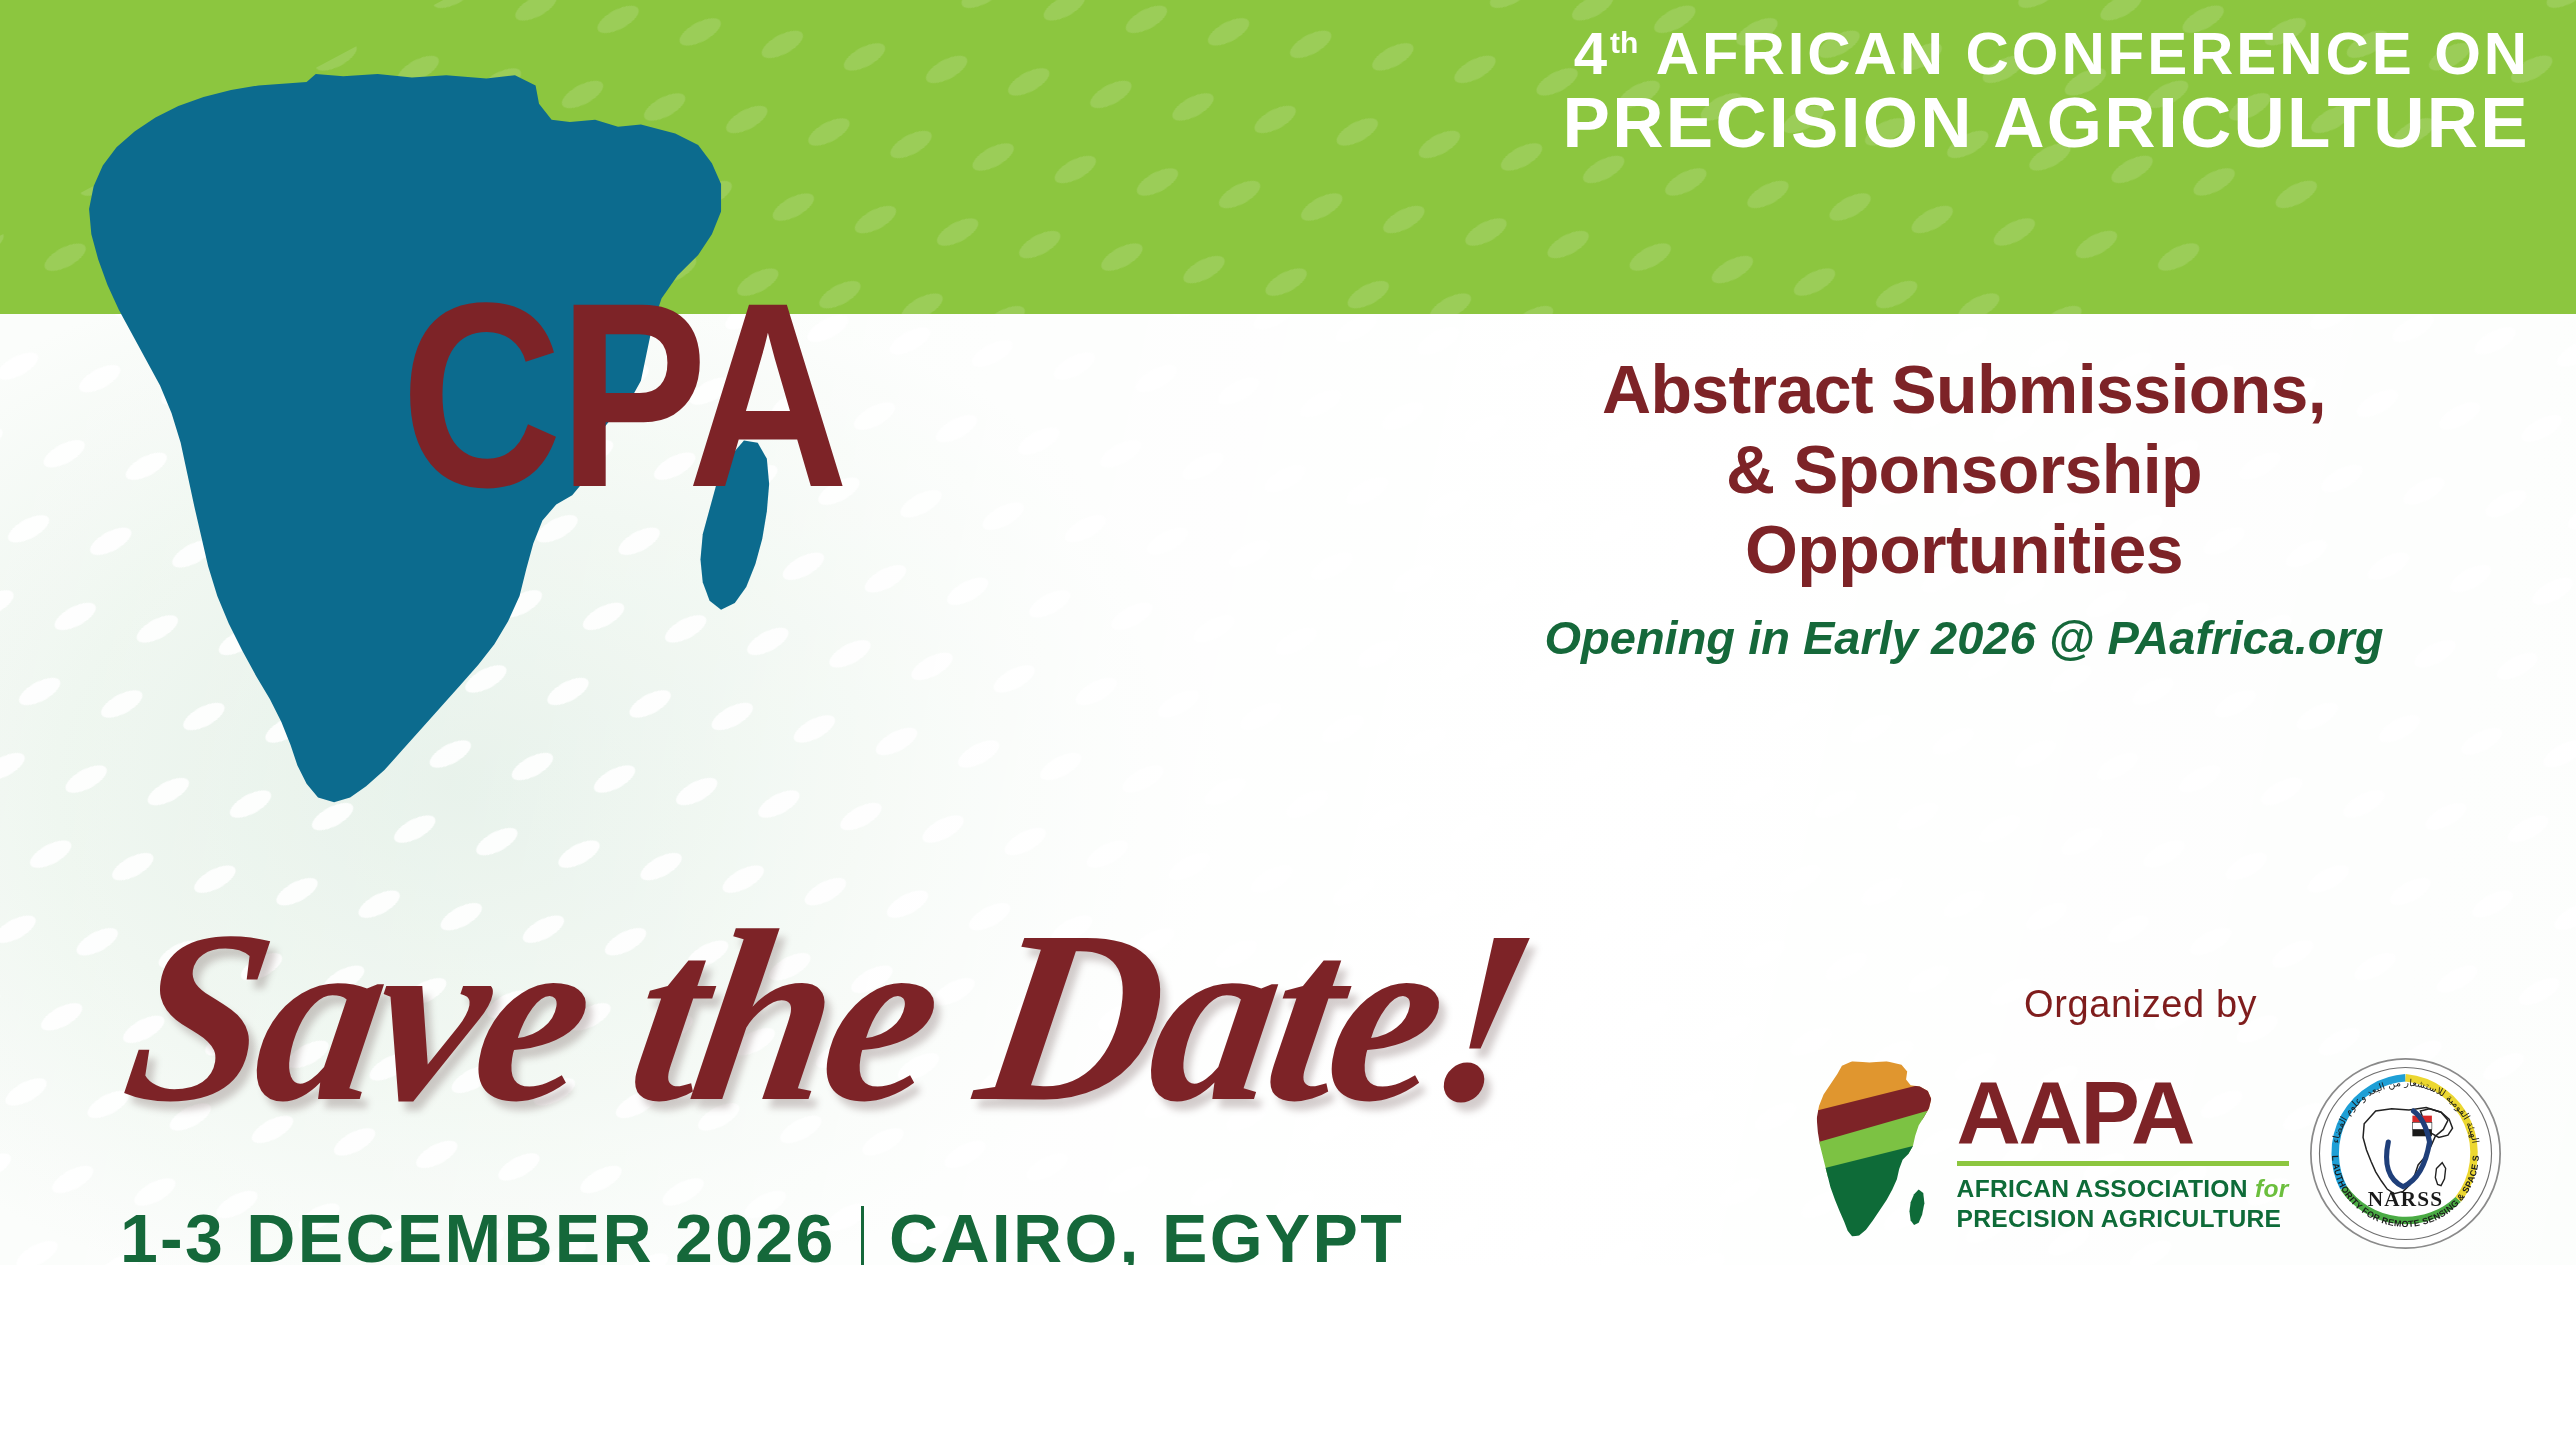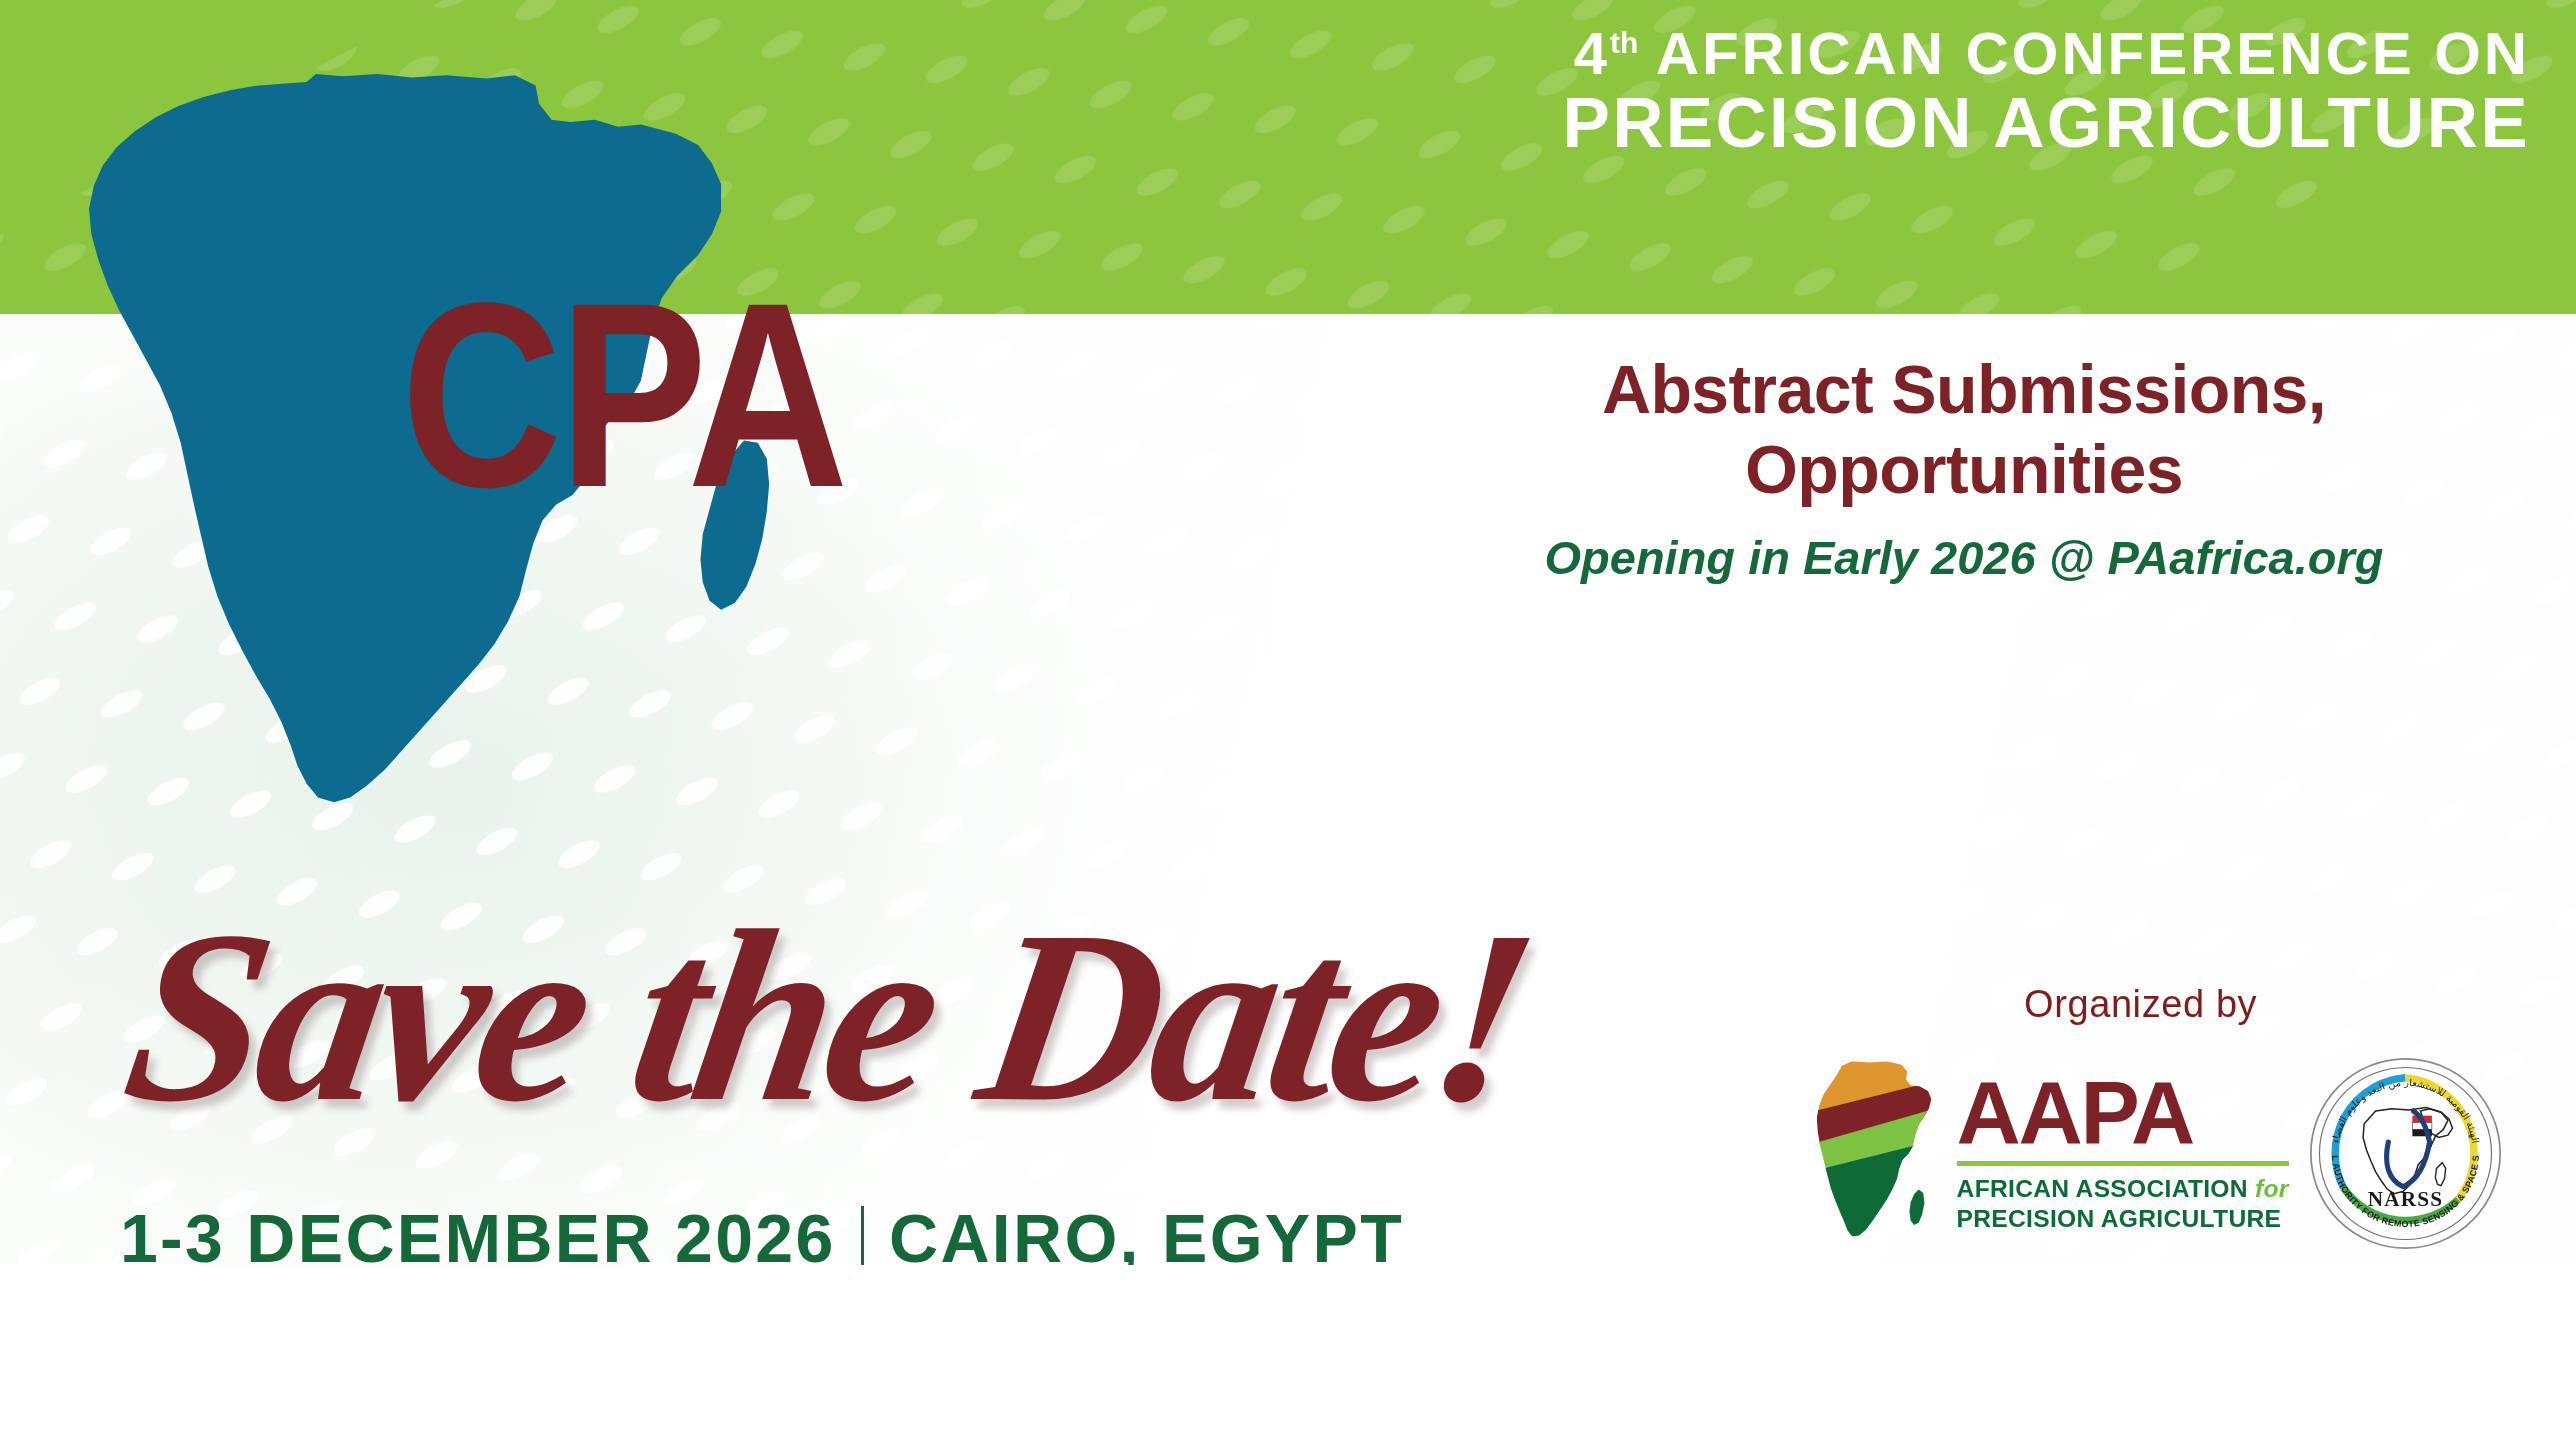--- a/index.html
+++ b/index.html
@@ -171,20 +171,21 @@
       <path fill="#0c6b8e" d="M608,334 L620,320 L632,322 L640,336 L642,358 L640,382 L636,406 L630,428 L622,448 L612,462 L600,468 L590,460 L584,444 L582,424 L584,402 L590,380 L596,358 Z"></path>
     </svg>
   </div>
 
   <div class="afcpa">
     <span class="cpa-word">CPA</span>
   </div>
 
   <div class="promo">
     <div class="promo-line">Abstract Submissions,</div>
+    <div class="promo-line">&amp; Sponsorship</div>
     <div class="promo-line">Opportunities</div>
     <div class="promo-sub">Opening in Early 2026 @ PAafrica.org</div>
   </div>
 
   <div class="stdate">Save the Date!</div>
 
   <div class="dateline">
     <span>1-3 DECEMBER 2026</span>
     <span class="sep"></span>
     <span>CAIRO, EGYPT</span>

